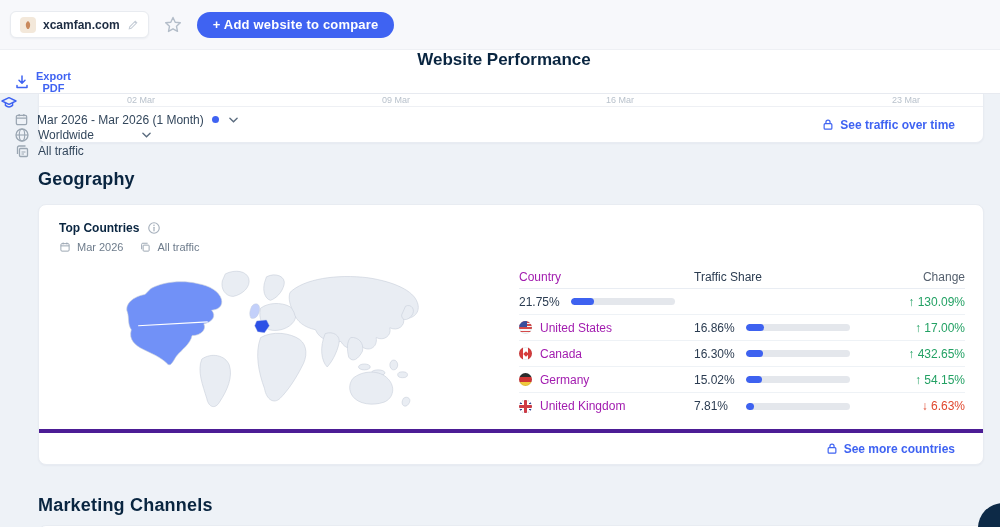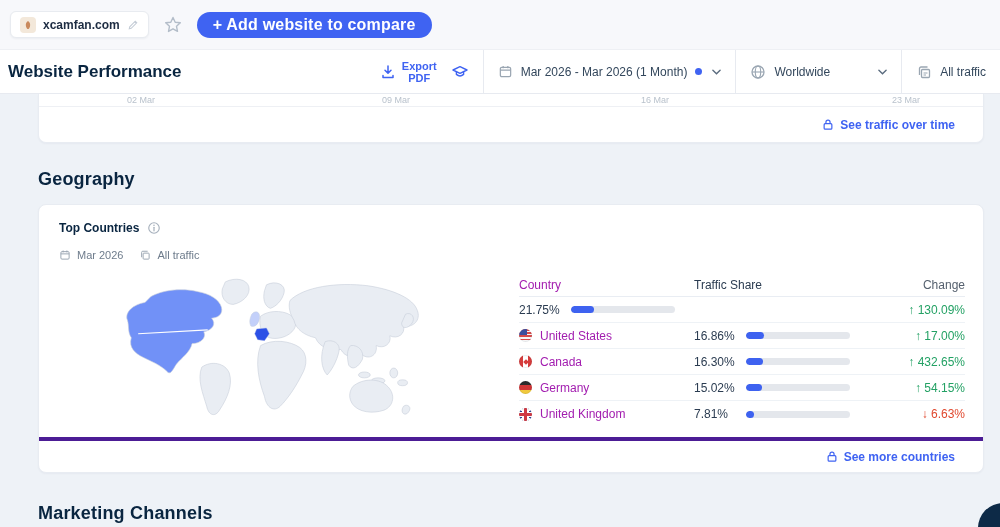--- a/index.html
+++ b/index.html
@@ -18,27 +18,27 @@
   .site-tab{
     background:#fff; border:1px solid #e8ebf0; border-radius:6px;
     box-shadow:0 1px 2px rgba(9,37,64,.05);
     display:flex; align-items:center; gap:7px; padding:4px 9px; height:27px;
   }
   .favicon{ width:16px; height:16px; border-radius:4px; background:#f3e8da; display:flex; align-items:center; justify-content:center; }
   .site-name{ font-size:12px; font-weight:700; color:#1d2c42; }
   .star{ display:flex; }
   .add-btn{
     background:var(--accent); color:#fff; border:none; border-radius:15px;
-    height:26px; padding:0 16px; font-size:16px; font-weight:700;
+    height:26px; padding:0 16px; font-size:13px; font-weight:700;
     font-family:"Liberation Sans", sans-serif; cursor:pointer; letter-spacing:.2px;
   }
   
   .page-header{
     height:44px; background:#fff; border-bottom:1px solid #e7eaf0;
-    display:flex; align-items:stretch;
+    display:flex; align-items:stretch;flex-direction:column;
   }
   .page-title{ font-size:17px; font-weight:700; color:var(--heading); align-self:center; padding-left:8px; flex:1; }
   .hgroup{ display:flex; align-items:center; gap:10px; padding:0 14px; }
   .vdiv{ width:1px; background:#e7eaf0; }
   .export{ display:flex; align-items:center; gap:6px; cursor:pointer; }
   .export-text{ font-size:11px; font-weight:700; color:var(--accent); line-height:12px; text-align:center; }
   .ctrl{ display:flex; align-items:center; gap:8px; font-size:12px; color:#33475c; cursor:pointer; }
   .dot{ width:7px; height:7px; border-radius:50%; background:var(--accent); }
   .chev{ display:flex; margin-left:2px; }
   
@@ -54,21 +54,21 @@
     height:35px; display:flex; align-items:center; justify-content:flex-end;
     gap:6px; padding-right:28px;
   }
   .footer-link{ font-size:12px; font-weight:700; color:var(--accent); cursor:pointer; }
   .section-heading{ font-size:18px; font-weight:600; color:var(--heading); margin:26px 0 0 38px; letter-spacing:.2px; }
   
   .tc-card{ margin-top:14px; }
   .tc-head{ padding:16px 20px 0 20px; }
   .tc-title-row{ display:flex; align-items:center; gap:8px; }
   .tc-title{ font-size:12px; font-weight:700; color:var(--heading); }
-  .tc-sub{ display:flex; align-items:center; gap:6px; margin-top:14px; font-size:11px; color:var(--muted); }
+  .tc-sub{ display:flex; align-items:center; gap:6px; margin-top:6px; font-size:11px; color:var(--muted); }
   .tc-sub .gap{ width:4px; }
   .tc-content{ display:flex; margin-top:8px; padding:4px 18px 10px 18px; }
   .map-wrap{ width:462px; display:flex; justify-content:center; align-items:flex-start; padding-top:4px; }
   .m-base{ fill:var(--map-base); stroke:#c6cdd9; stroke-width:.6; }
   .m-na{ fill:var(--map-highlight); stroke:#c6cdd9; stroke-width:.6; }
   .m-fr{ fill:var(--map-france); stroke:#aebbe8; stroke-width:.4; }
   .m-uk{ fill:var(--map-uk); stroke:#c6cdd9; stroke-width:.4; }
   .m-line{ stroke:#ffffff; stroke-width:1.1; fill:none; }
   
   .ctable{ flex:1; font-size:12px; }
@@ -205,21 +205,21 @@
         </svg>
     </span>
     <span>All traffic</span>
   </div>
 </div>
 
 <div class="card chart-card">
   <div class="axis-row">
       <span class="axis-label" style="left: 88px;">02 Mar</span>
       <span class="axis-label" style="left: 343px;">09 Mar</span>
-      <span class="axis-label" style="left: 602px;">16 Mar</span>
+      <span class="axis-label" style="left: 567px;">16 Mar</span>
       <span class="axis-label" style="left: 853px;">23 Mar</span>
     </div>
   <div class="card-footer">
     <span>
       <svg width="12" height="13" viewBox="0 0 14 15">
           <rect x="2.5" y="6.5" width="9" height="6.5" rx="1.2" fill="none" stroke="var(--accent)" stroke-width="1.4"></rect>
           <path d="M4.6 6.5 V4.8 a2.4 2.4 0 0 1 4.8 0 V6.5" fill="none" stroke="var(--accent)" stroke-width="1.4"></path>
         </svg>
     </span>
     <span class="footer-link">See traffic over time</span>

